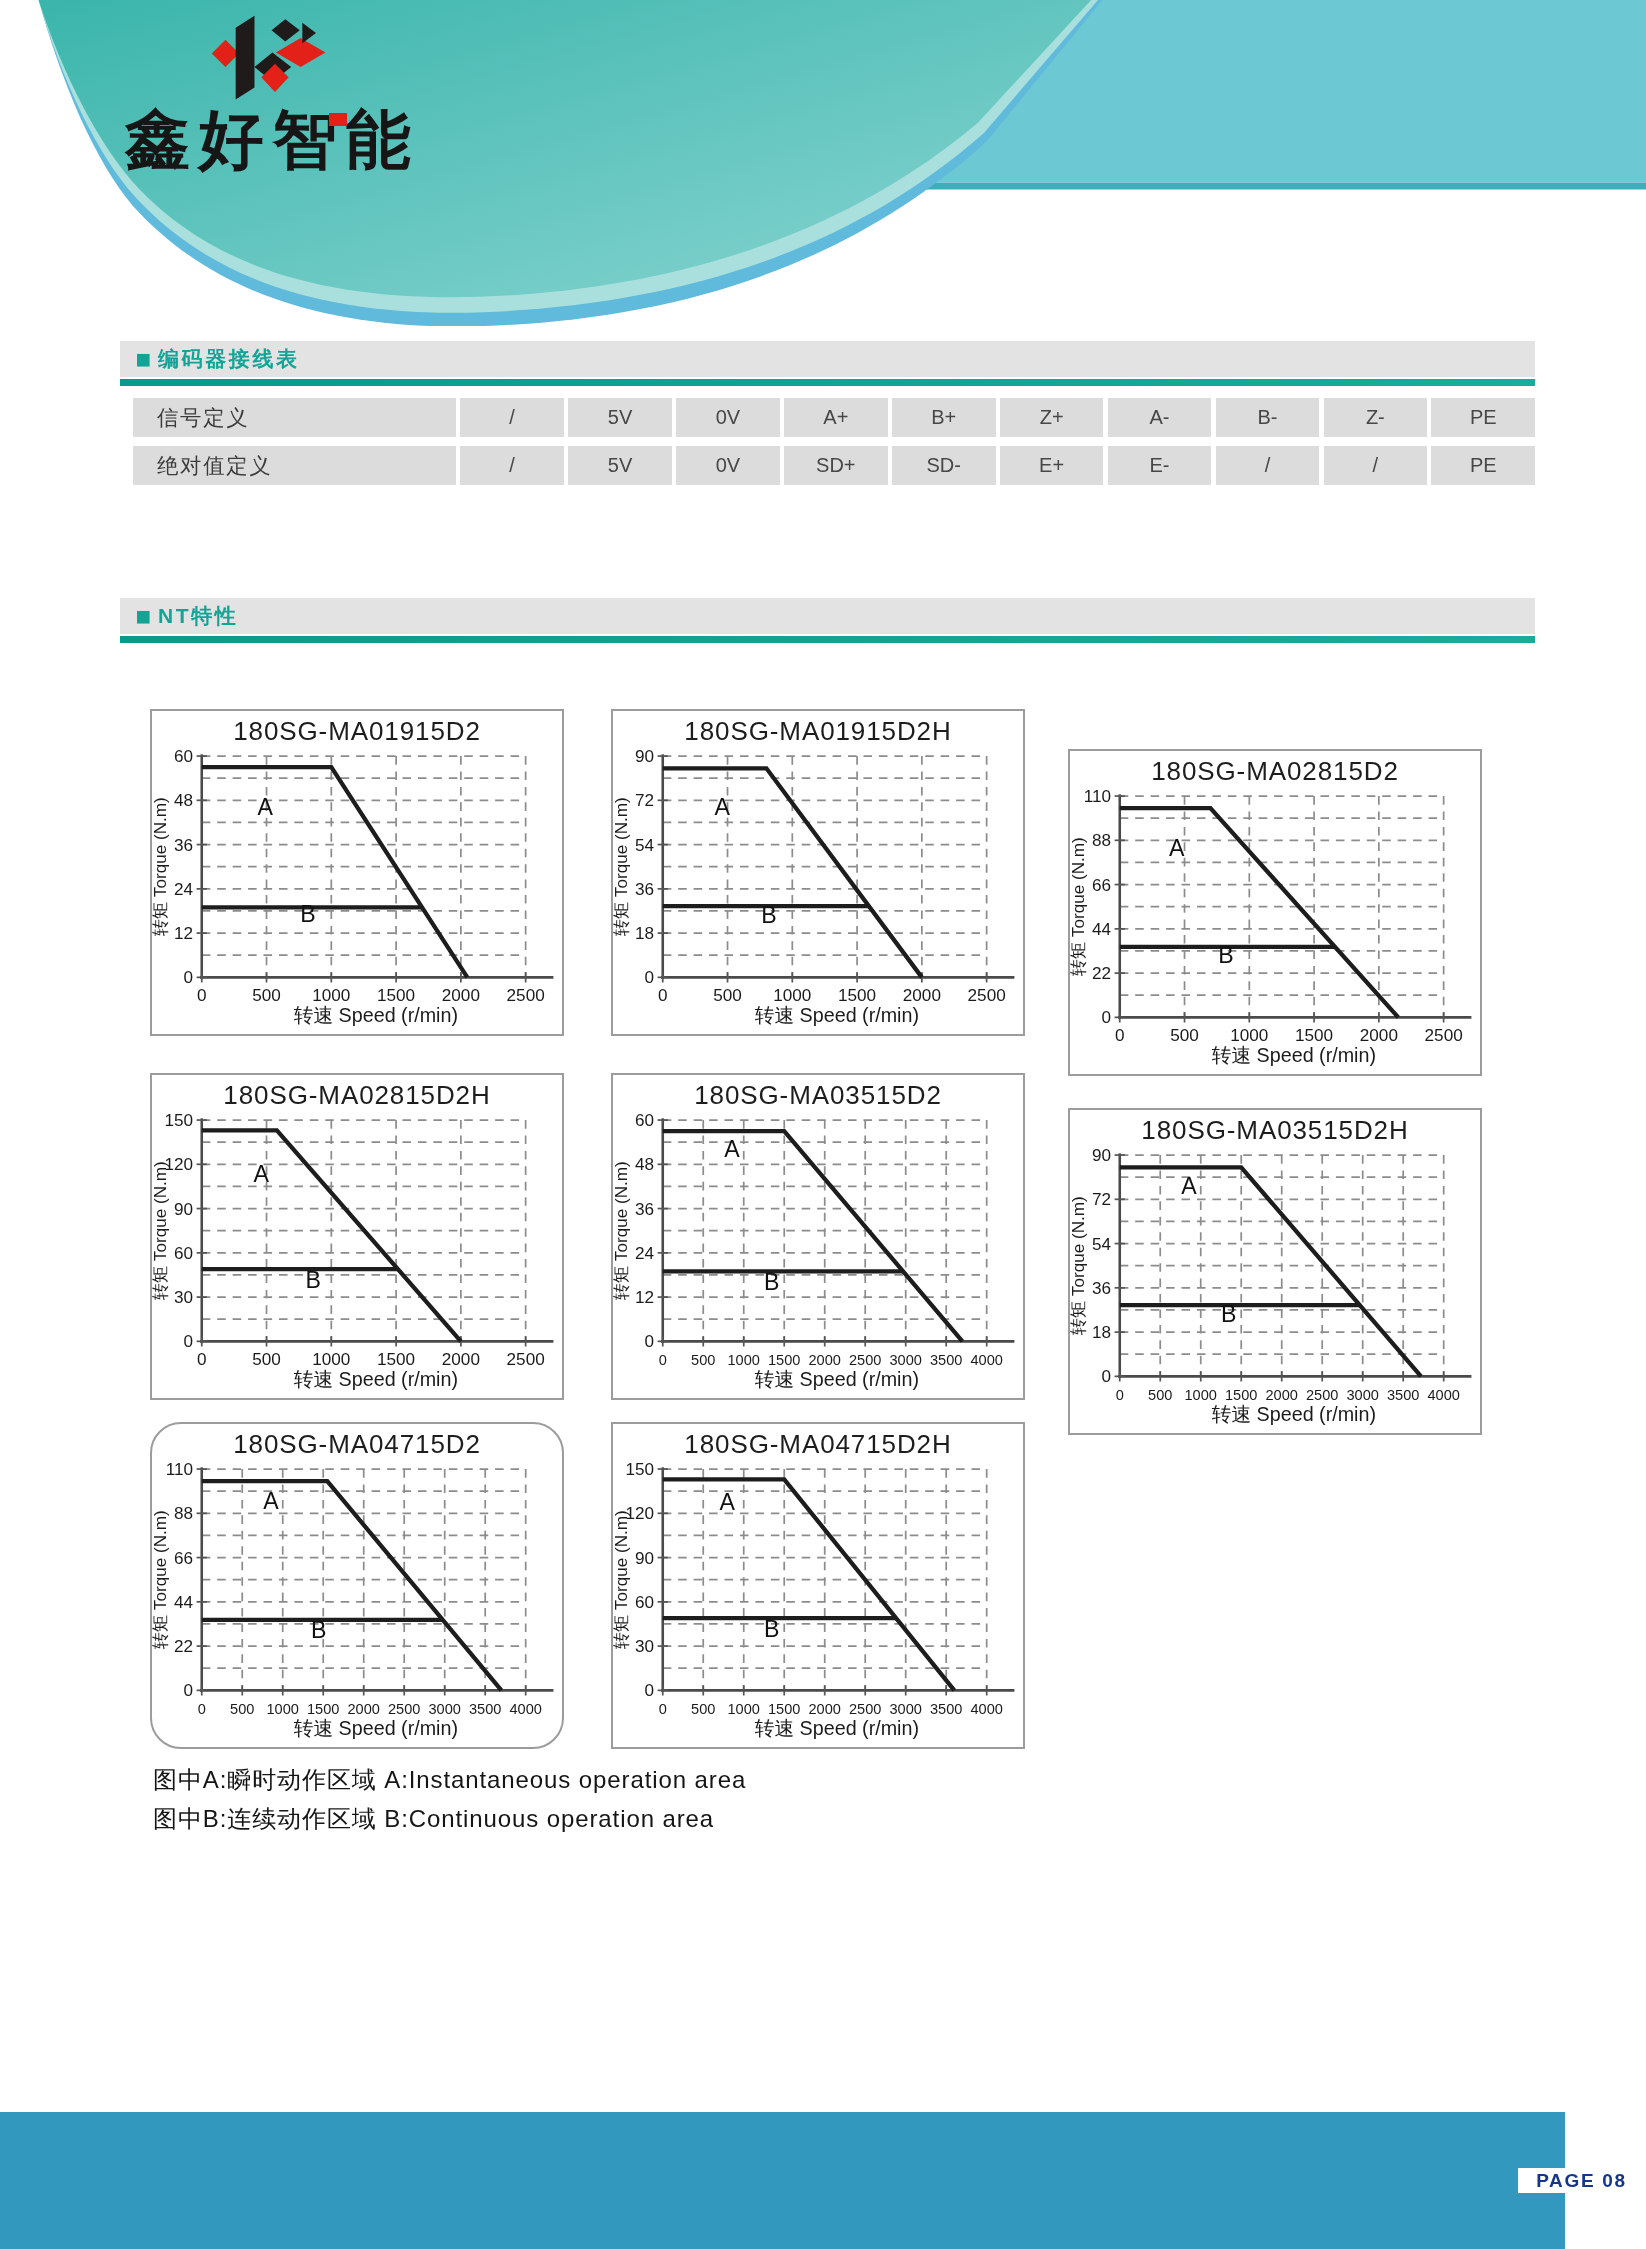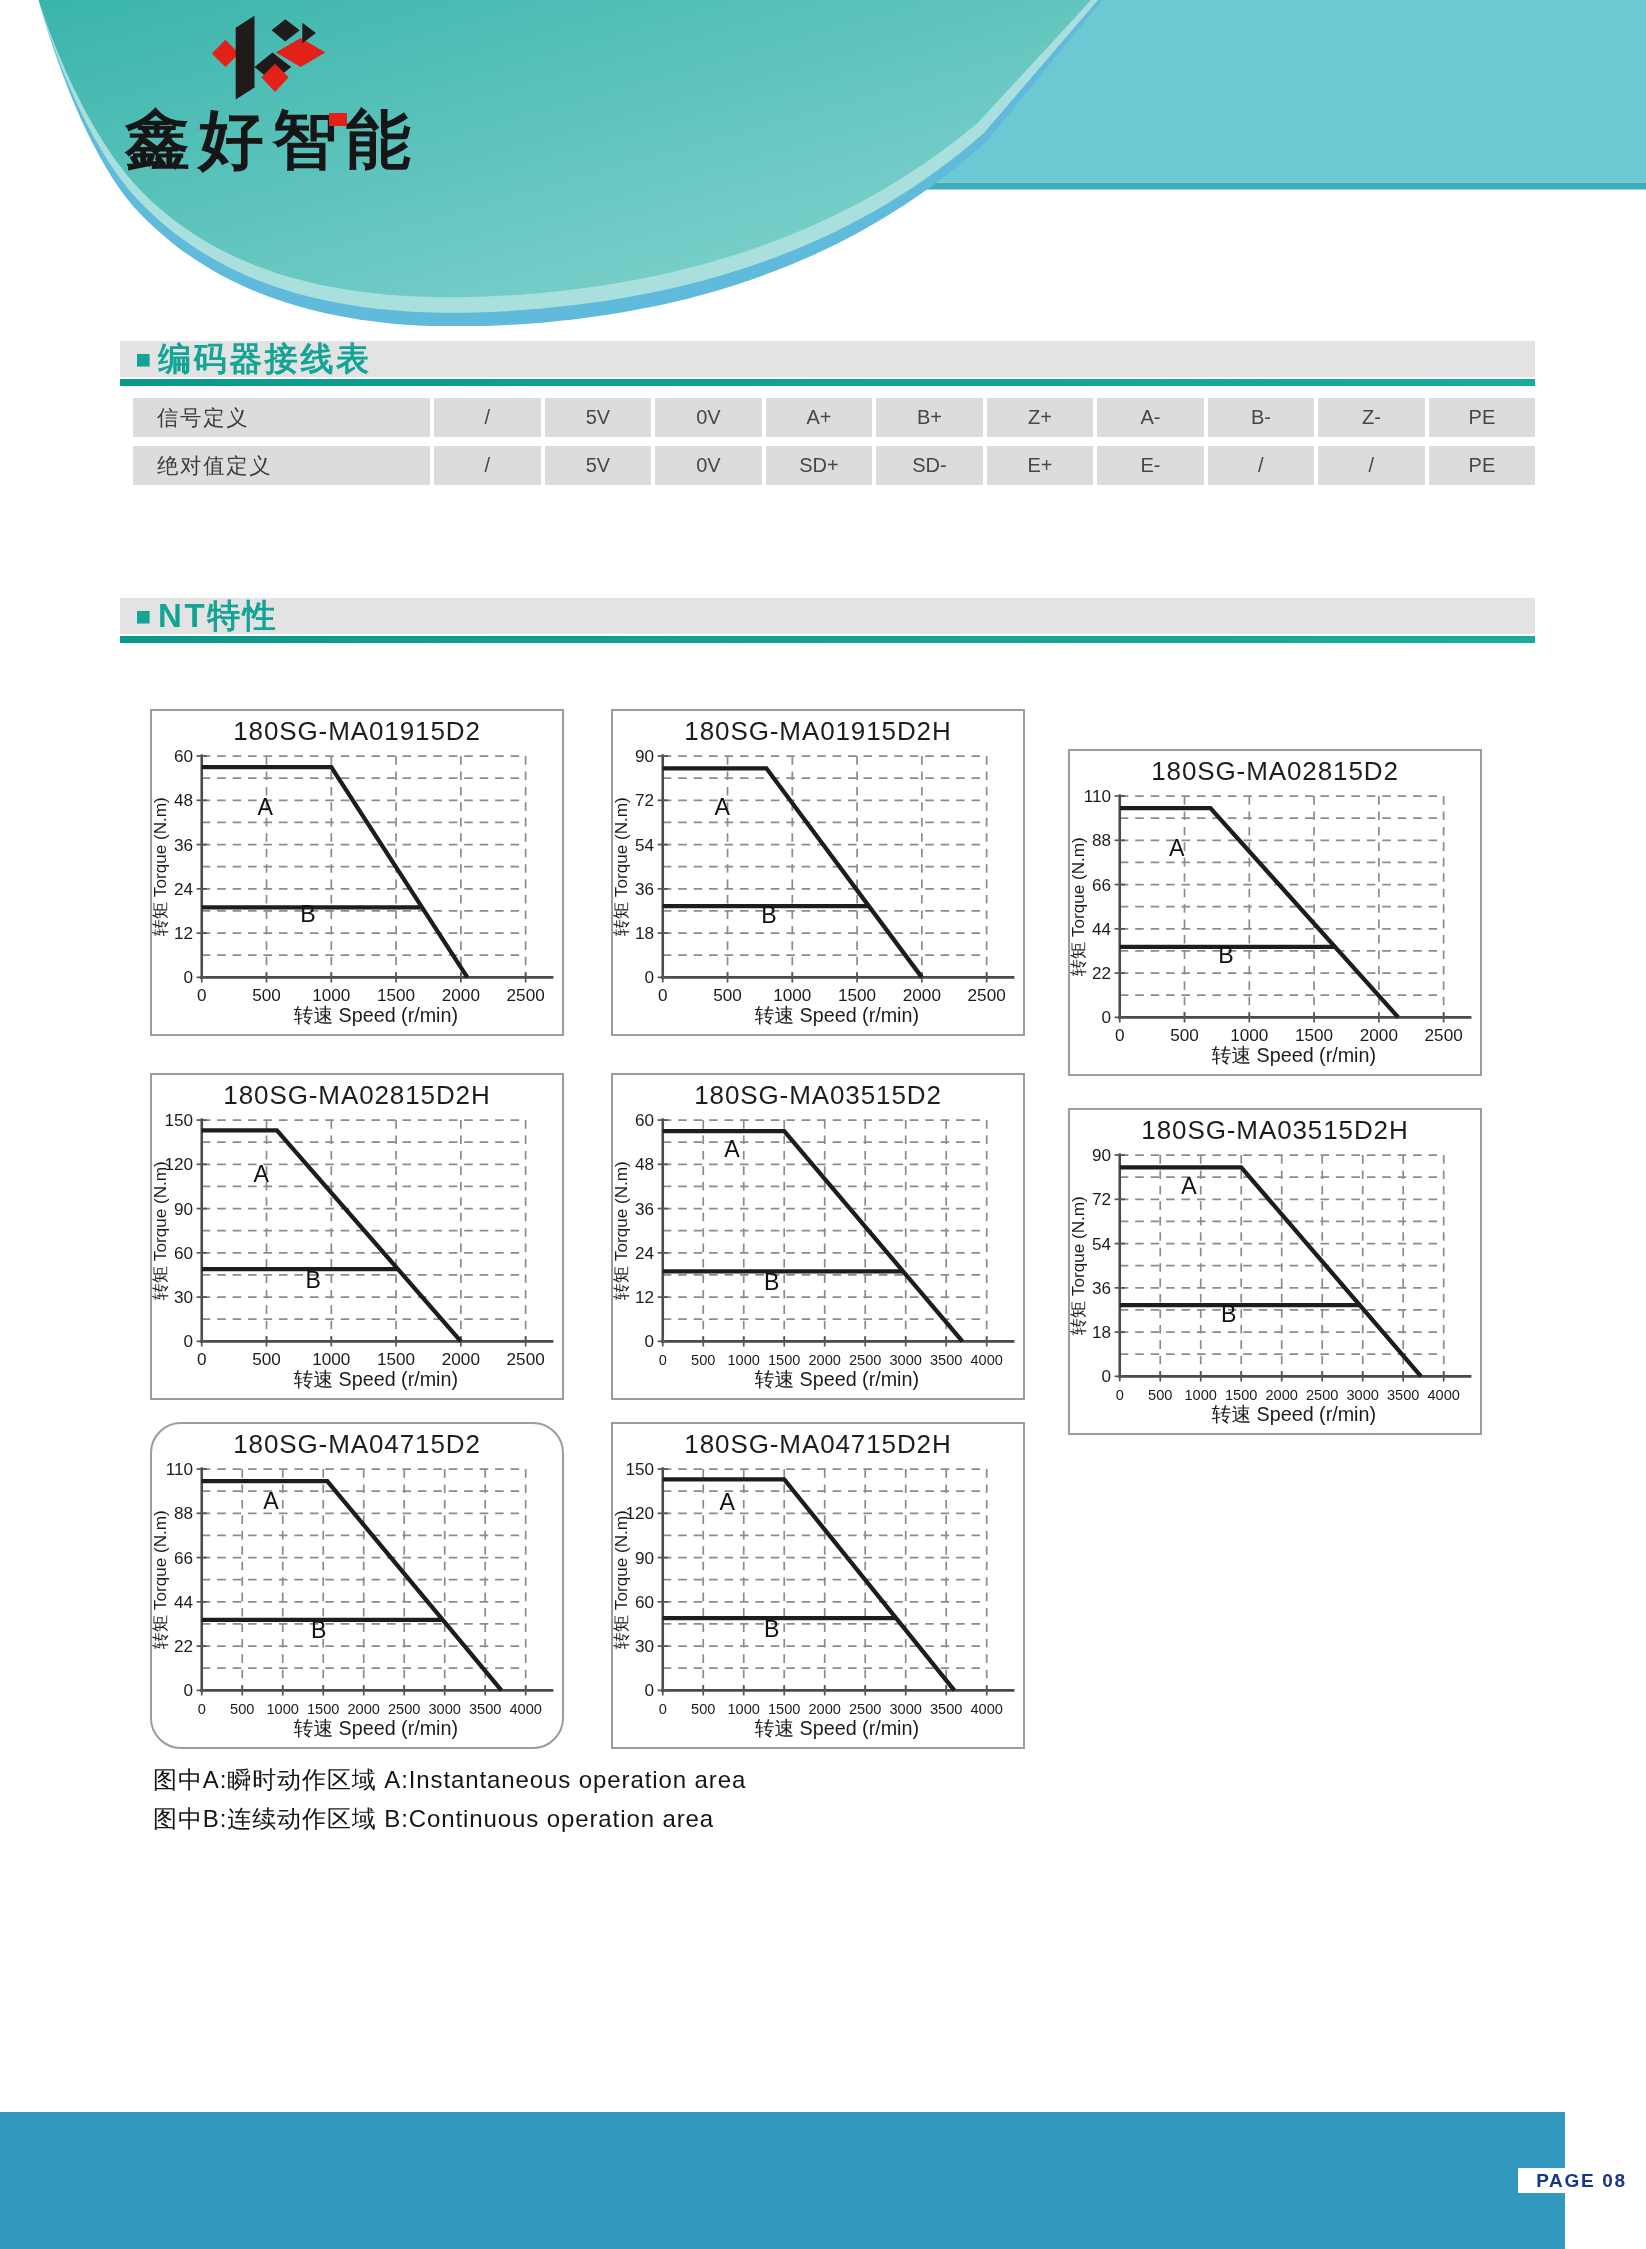--- a/index.html
+++ b/index.html
@@ -19,29 +19,29 @@
   .company-name{position:absolute;left:125px;top:96px;font-size:65px;font-weight:bold;
                 color:#161616;letter-spacing:8.6px;white-space:nowrap;}
   .logo-red-accent{position:absolute;left:329px;top:113px;width:18px;height:13px;
                    background:var(--logo-red);}
 
   
   .band{position:absolute;left:120px;width:1415px;height:36px;background:var(--band-bg);
         display:flex;align-items:center;}
   .band1{top:341px}.band2{top:598px}
   .marker{color:var(--accent);font-size:26px;margin:0 6.9px 0 15.4px;line-height:36px;}
-  .band-title{color:var(--accent);font-size:33px;font-weight:bold;letter-spacing:2.6px;}
+  .band-title{color:var(--accent);font-size:21px;font-weight:bold;letter-spacing:2.6px;}
   .band-bar{position:absolute;left:120px;width:1415px;height:6.9px;
             background:linear-gradient(90deg,#0a9a8b,#19ab9d);}
   .bar1{top:379px}.bar2{top:636px}
 
   
   .enc-table{position:absolute;left:133px;top:398px;width:1402px;}
   .enc-row{display:flex;gap:4.3px;height:39px;margin-bottom:8.6px;}
-  .enc-label{width:297px;display:flex;align-items:center;padding-left:24px;
+  .enc-label{width:323px;display:flex;align-items:center;padding-left:24px;
              font-size:21.4px;color:#3c3c3c;letter-spacing:1.7px;box-sizing:border-box;}
   .enc-cell{flex:1;display:flex;align-items:center;justify-content:center;
             font-size:20px;color:#474747;}
   .rowA .enc-label,.rowA .enc-cell{background:var(--row-dark);}
   .rowB .enc-label,.rowB .enc-cell{background:var(--row-light);}
 
   
   #charts{position:absolute;left:0;top:0;width:1647px;height:2250px;pointer-events:none;}
   .chart-box{position:absolute;width:410px;height:323px;background:#ffffff;
              border:2.6px solid var(--chart-border);}

